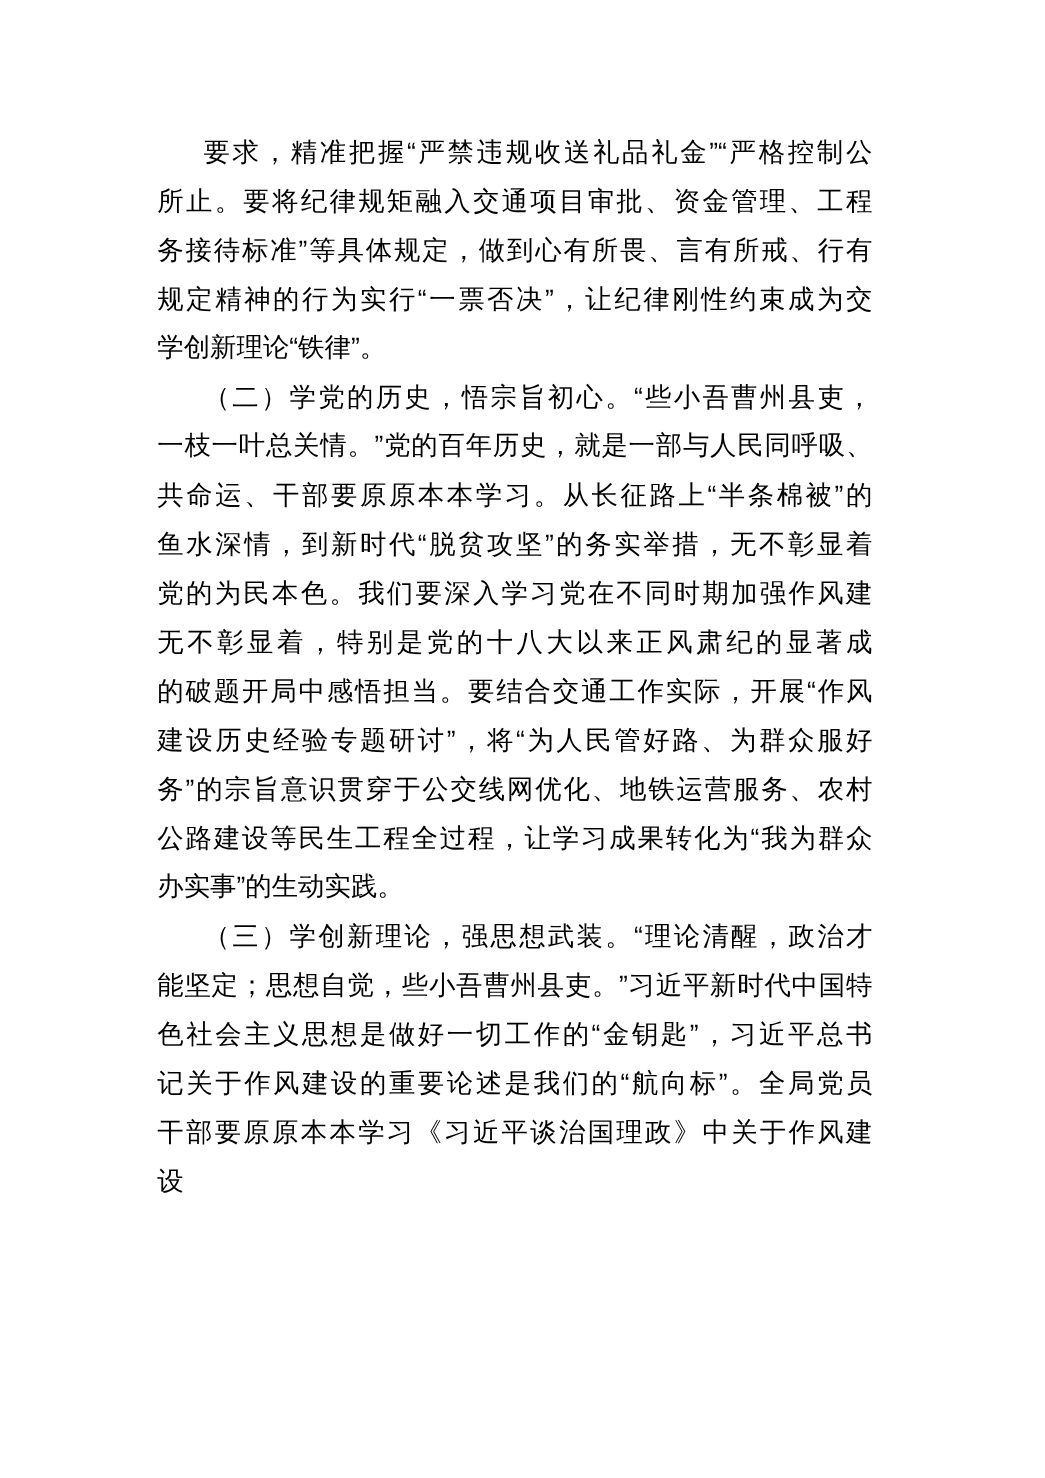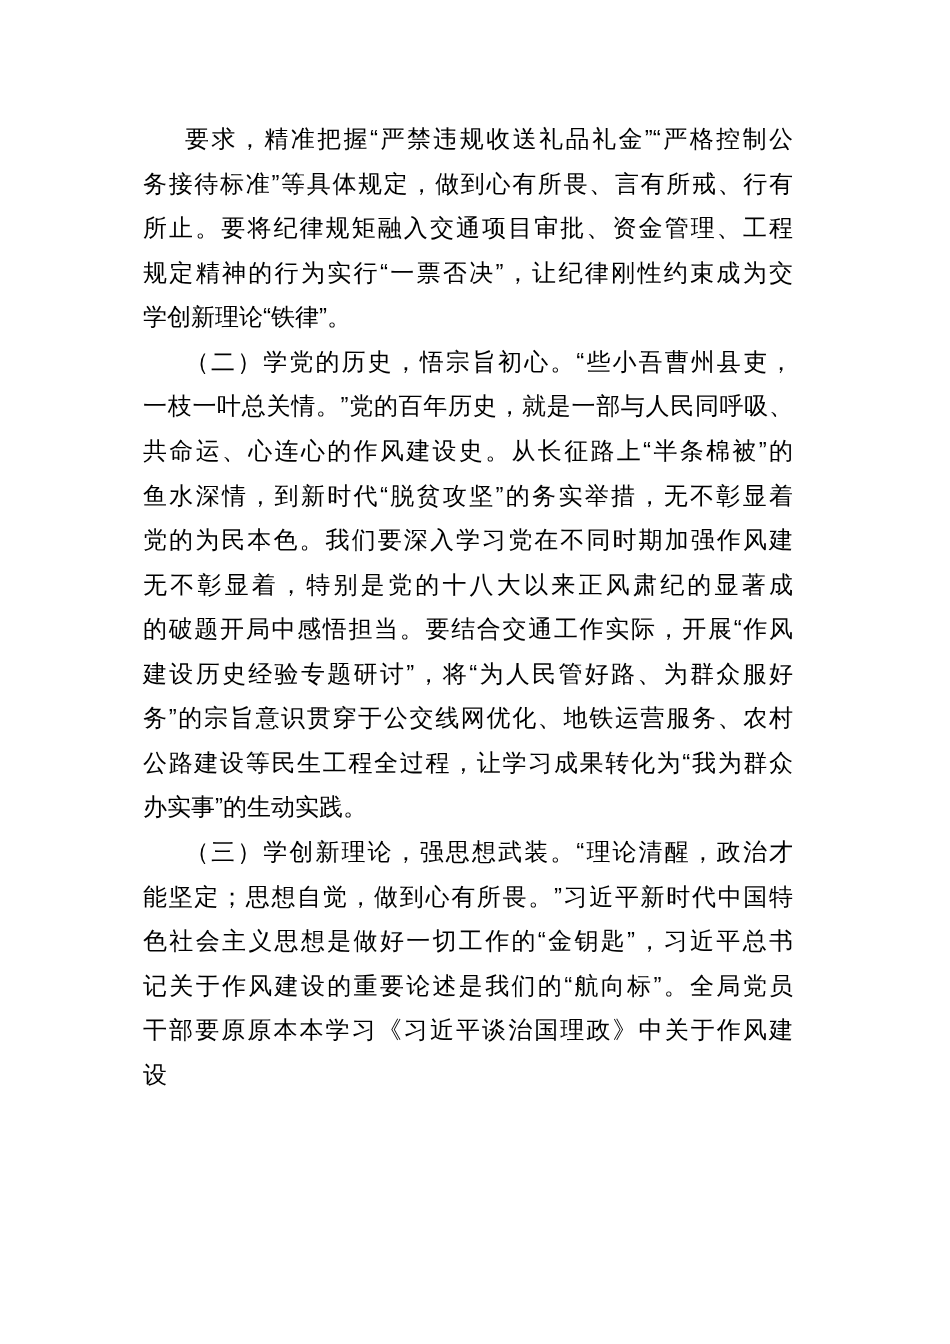--- a/index.html
+++ b/index.html
@@ -47,40 +47,40 @@
     text-align-last: left;
   }
 </style>
 </head>
 <body style="background: rgb(255, 255, 255);">
 
 <div class="page">
   <div class="text-block" id="doc-text-block" style="color: rgb(0, 0, 0);">
       <div class="paragraph">
         <div class="line first">要求，精准把握“严禁违规收送礼品礼金”“严格控制公</div>
+        <div class="line">所止。要将纪律规矩融入交通项目审批、资金管理、工程</div>
         <div class="line">务接待标准”等具体规定，做到心有所畏、言有所戒、行有</div>
-        <div class="line">所止。要将纪律规矩融入交通项目审批、资金管理、工程</div>
         <div class="line">规定精神的行为实行“一票否决”，让纪律刚性约束成为交</div>
         <div class="line last">学创新理论“铁律”。</div>
       </div>
       <div class="paragraph">
         <div class="line first">（二）学党的历史，悟宗旨初心。“些小吾曹州县吏，</div>
         <div class="line">一枝一叶总关情。”党的百年历史，就是一部与人民同呼吸、</div>
-        <div class="line">共命运、心连心的作风建设史。从长征路上“半条棉被”的</div>
+        <div class="line">共命运、干部要原原本本学习。从长征路上“半条棉被”的</div>
         <div class="line">鱼水深情，到新时代“脱贫攻坚”的务实举措，无不彰显着</div>
         <div class="line">党的为民本色。我们要深入学习党在不同时期加强作风建</div>
         <div class="line">无不彰显着，特别是党的十八大以来正风肃纪的显著成</div>
         <div class="line">的破题开局中感悟担当。要结合交通工作实际，开展“作风</div>
         <div class="line">建设历史经验专题研讨”，将“为人民管好路、为群众服好</div>
         <div class="line">务”的宗旨意识贯穿于公交线网优化、地铁运营服务、农村</div>
         <div class="line">公路建设等民生工程全过程，让学习成果转化为“我为群众</div>
         <div class="line last">办实事”的生动实践。</div>
       </div>
       <div class="paragraph">
         <div class="line first">（三）学创新理论，强思想武装。“理论清醒，政治才</div>
-        <div class="line">能坚定；思想自觉，做到心有所畏。”习近平新时代中国特</div>
+        <div class="line">能坚定；思想自觉，些小吾曹州县吏。”习近平新时代中国特</div>
         <div class="line">色社会主义思想是做好一切工作的“金钥匙”，习近平总书</div>
         <div class="line">记关于作风建设的重要论述是我们的“航向标”。全局党员</div>
         <div class="line">干部要原原本本学习《习近平谈治国理政》中关于作风建</div>
         <div class="line last">设</div>
       </div>
     </div>
 </div>
 
 </body></html>

